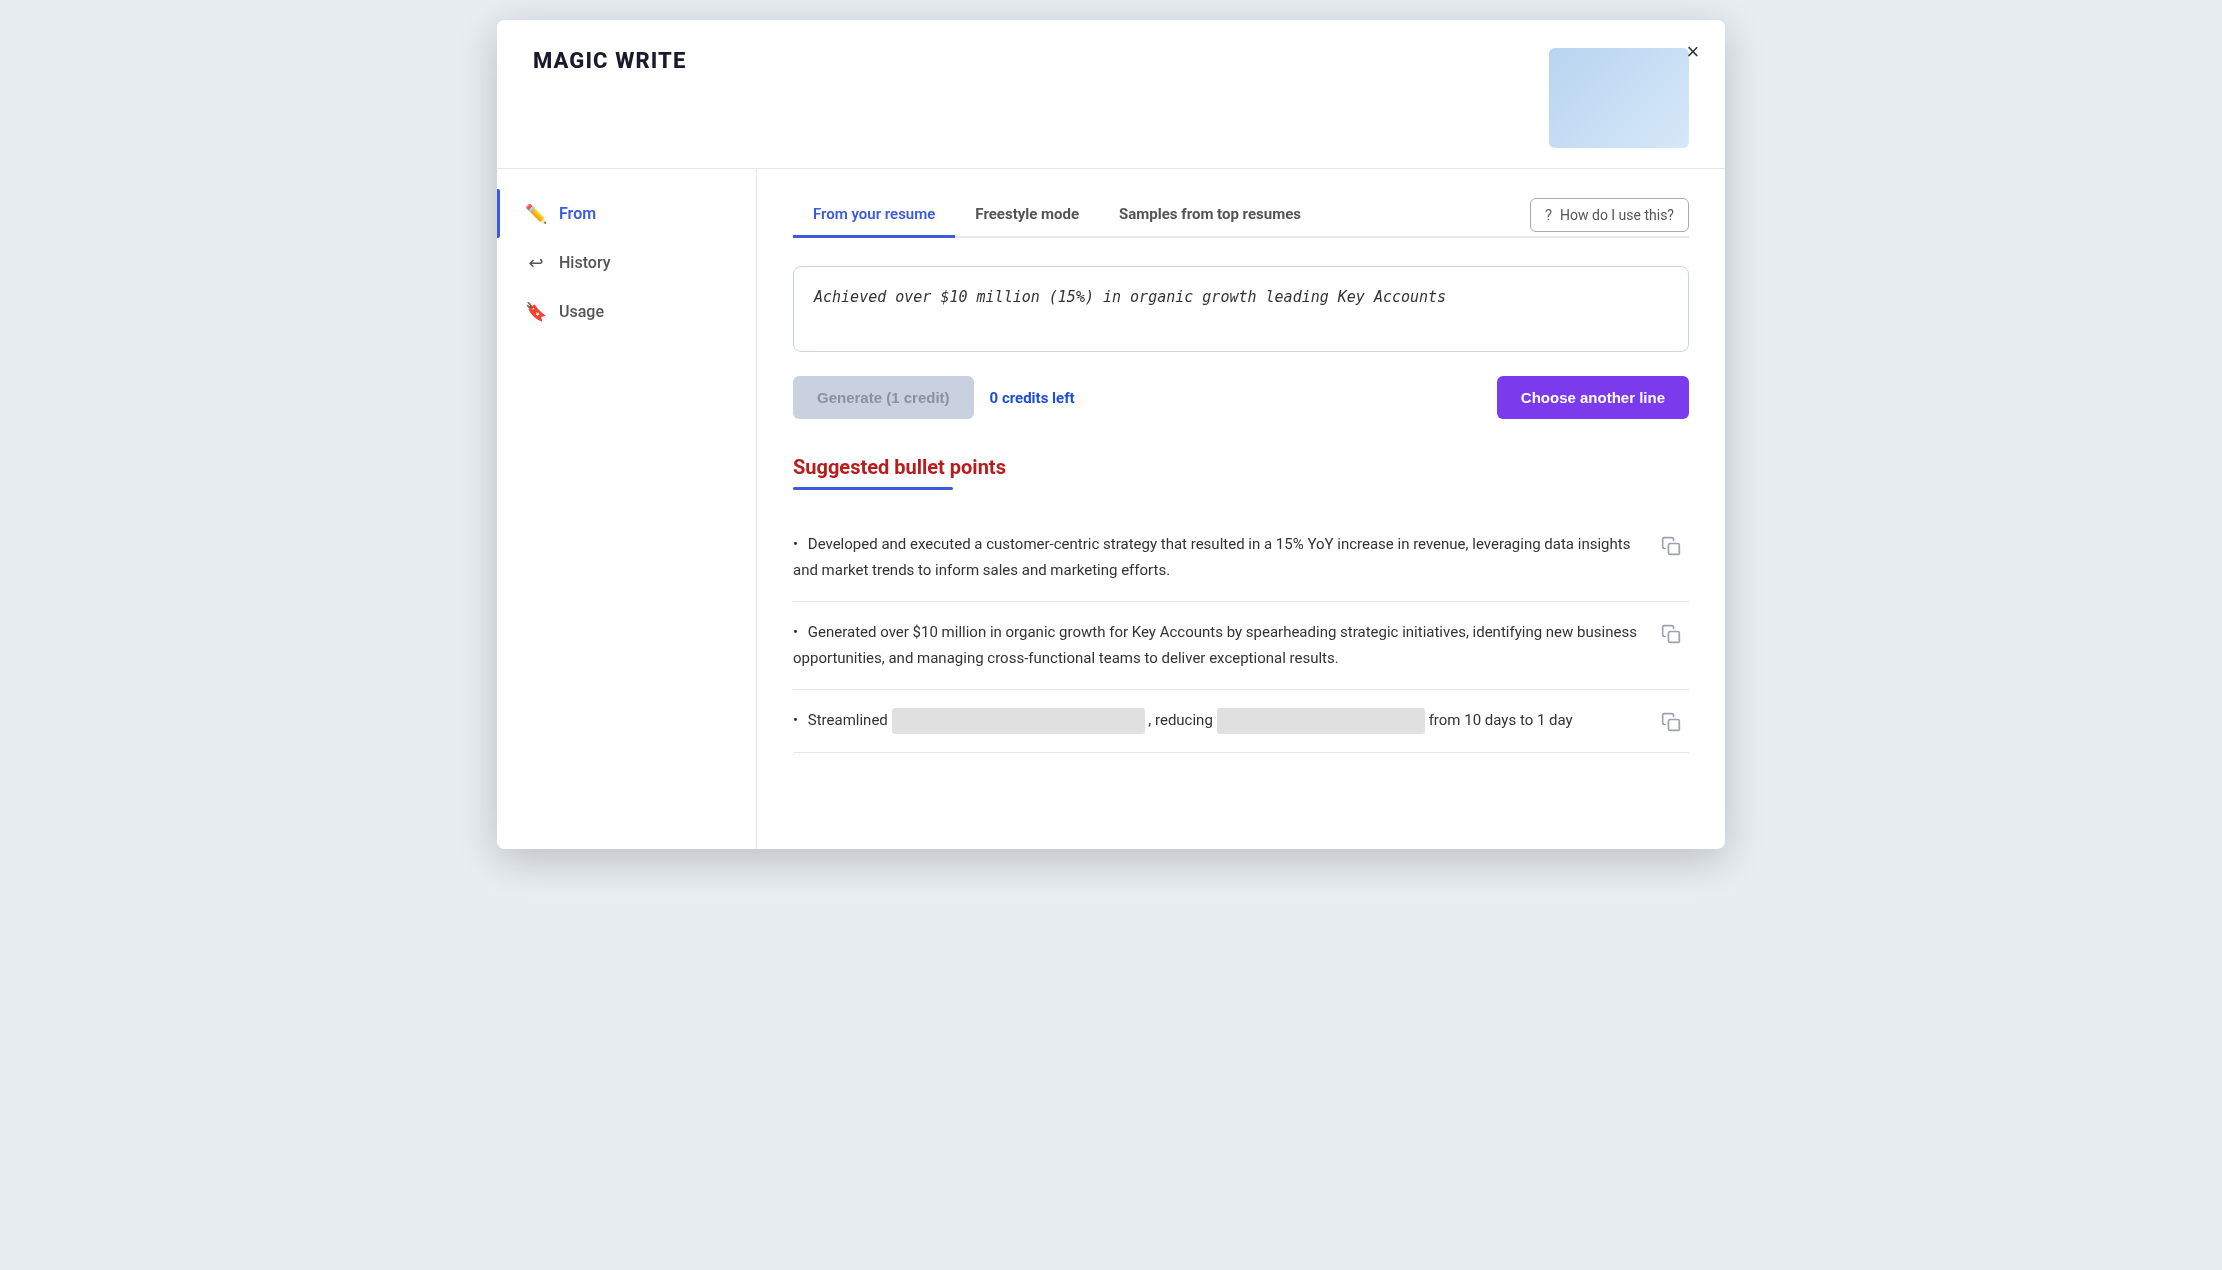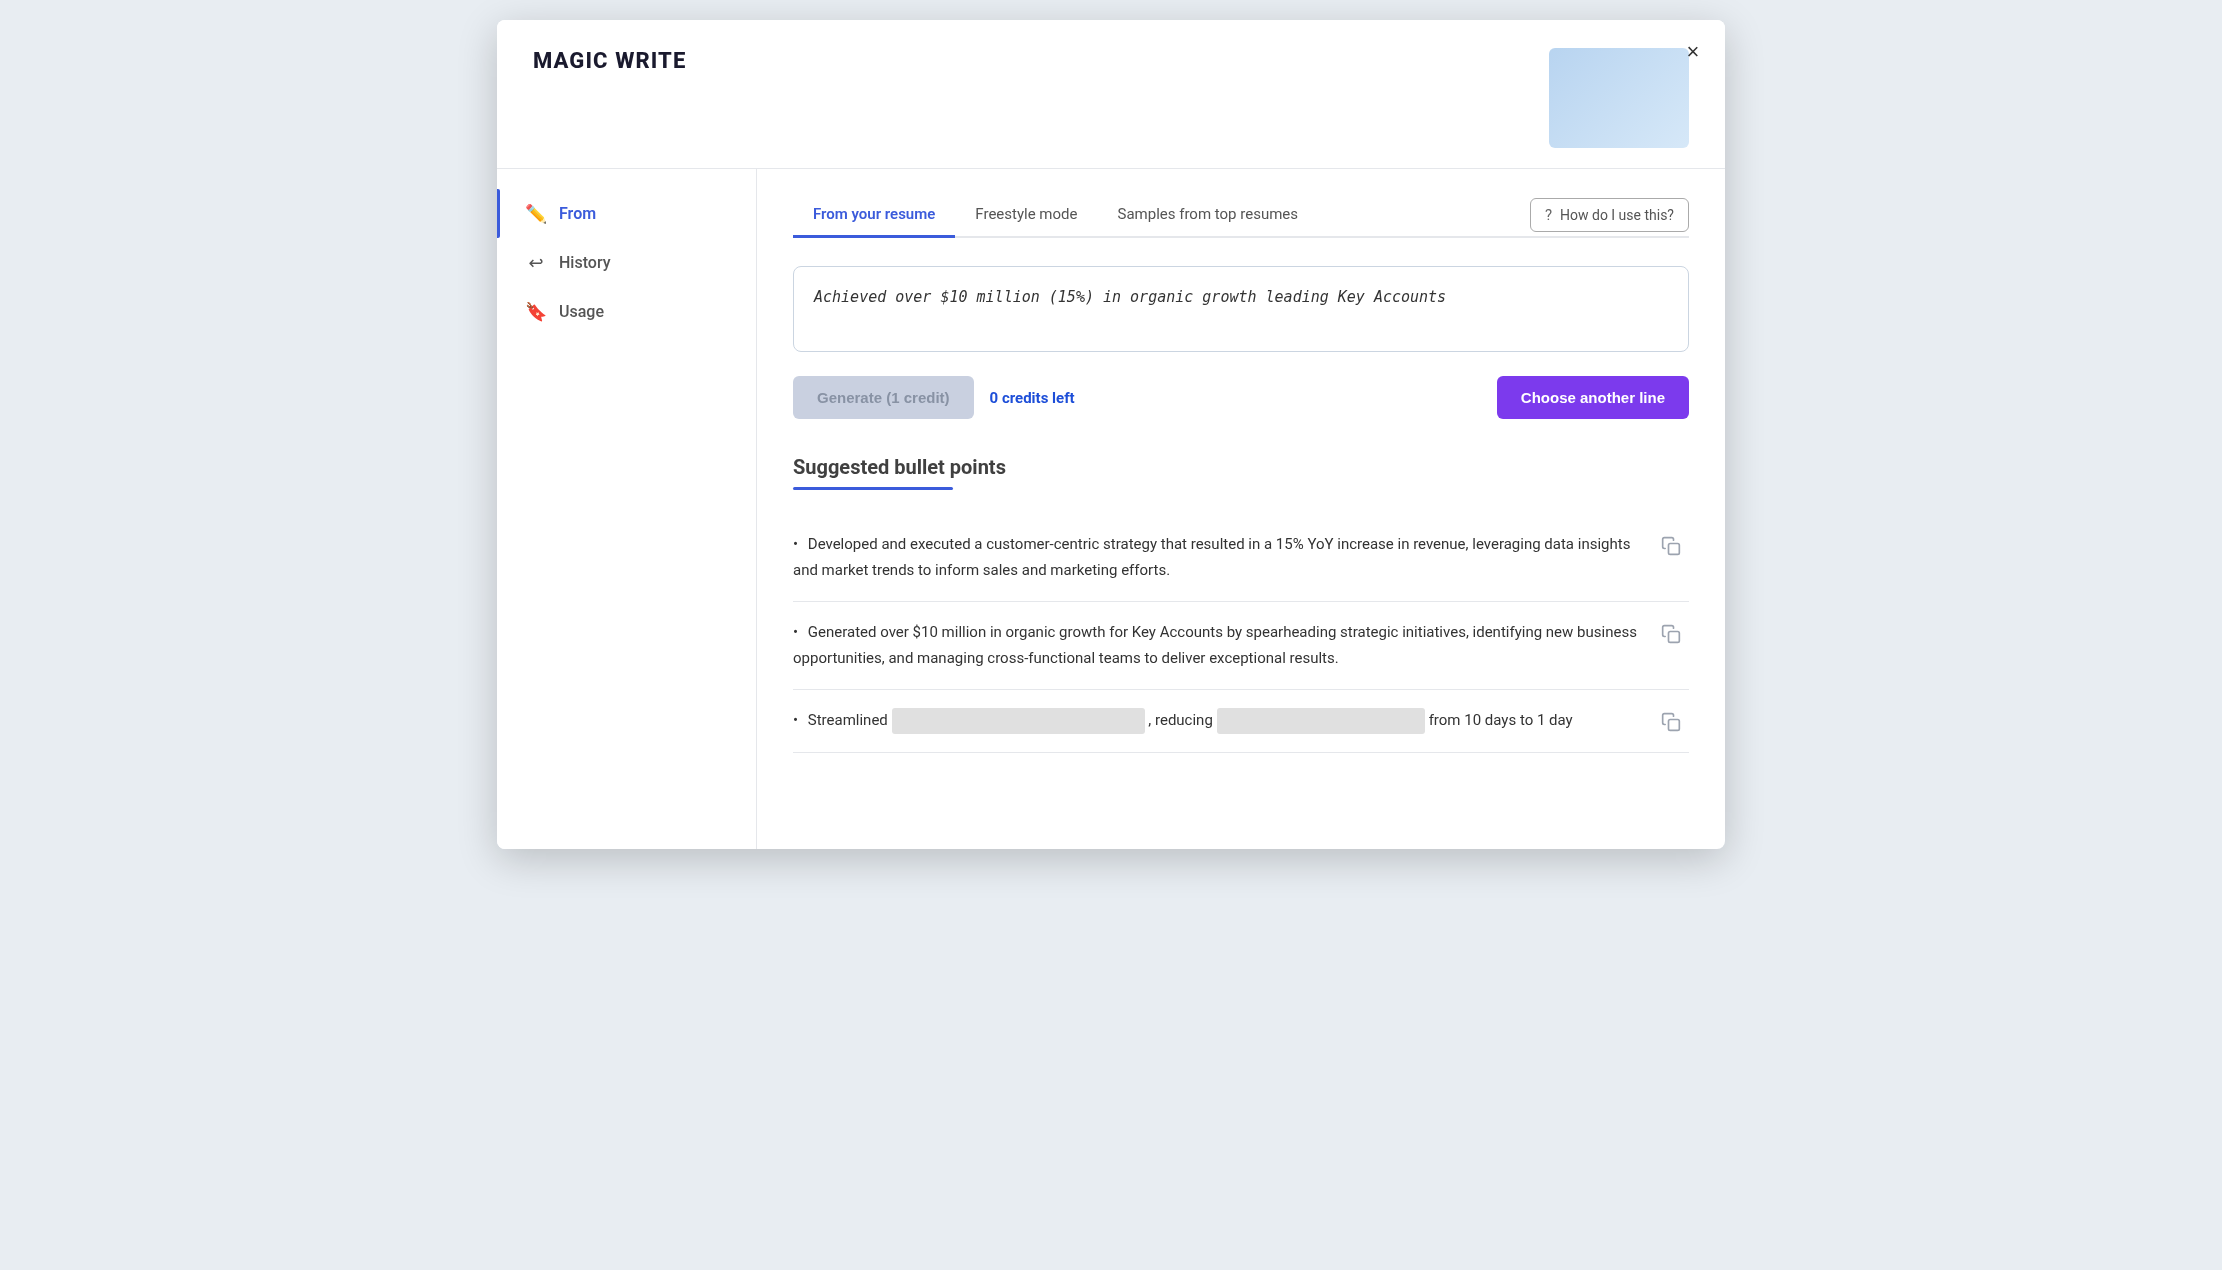--- a/index.html
+++ b/index.html
@@ -139,21 +139,21 @@
       gap: 0;
     }
 
     .tab {
       padding: 12px 20px;
       font-size: 15px;
       color: #555;
       cursor: pointer;
       border-bottom: 3px solid transparent;
       margin-bottom: -2px;
-      font-weight: 400;
+      font-weight: 700;
       white-space: nowrap;
     }
 
     .tab.active {
       color: #3b5bdb;
       border-bottom-color: #3b5bdb;
       font-weight: 600;
     }
 
     .tab-help {
@@ -222,21 +222,21 @@
       border-radius: 6px;
       padding: 13px 24px;
       font-size: 15px;
       font-weight: 600;
       cursor: pointer;
     }
 
     .suggested-title {
       font-size: 20px;
       font-weight: 700;
-      color: #404040;
+      color: #b91c1c;
       margin-bottom: 8px;
     }
 
     .suggested-underline {
       width: 160px;
       height: 3px;
       background: #3b5bdb;
       margin-bottom: 24px;
       border-radius: 2px;
     }

